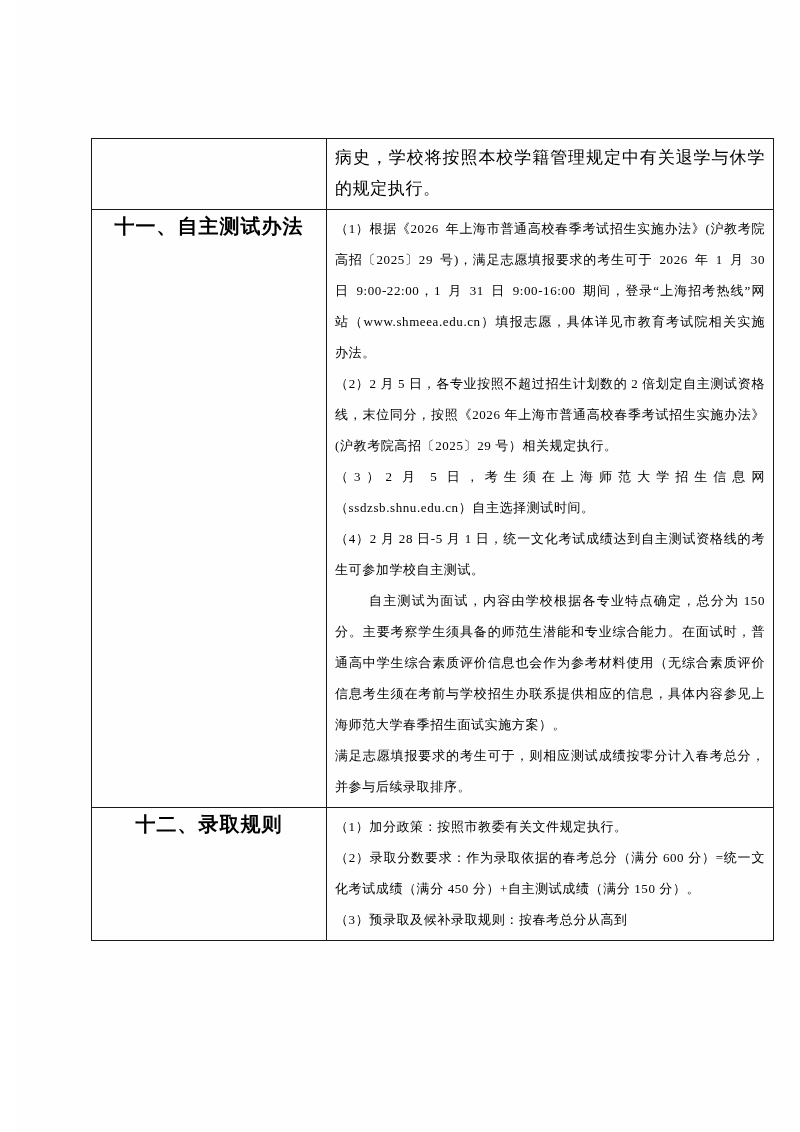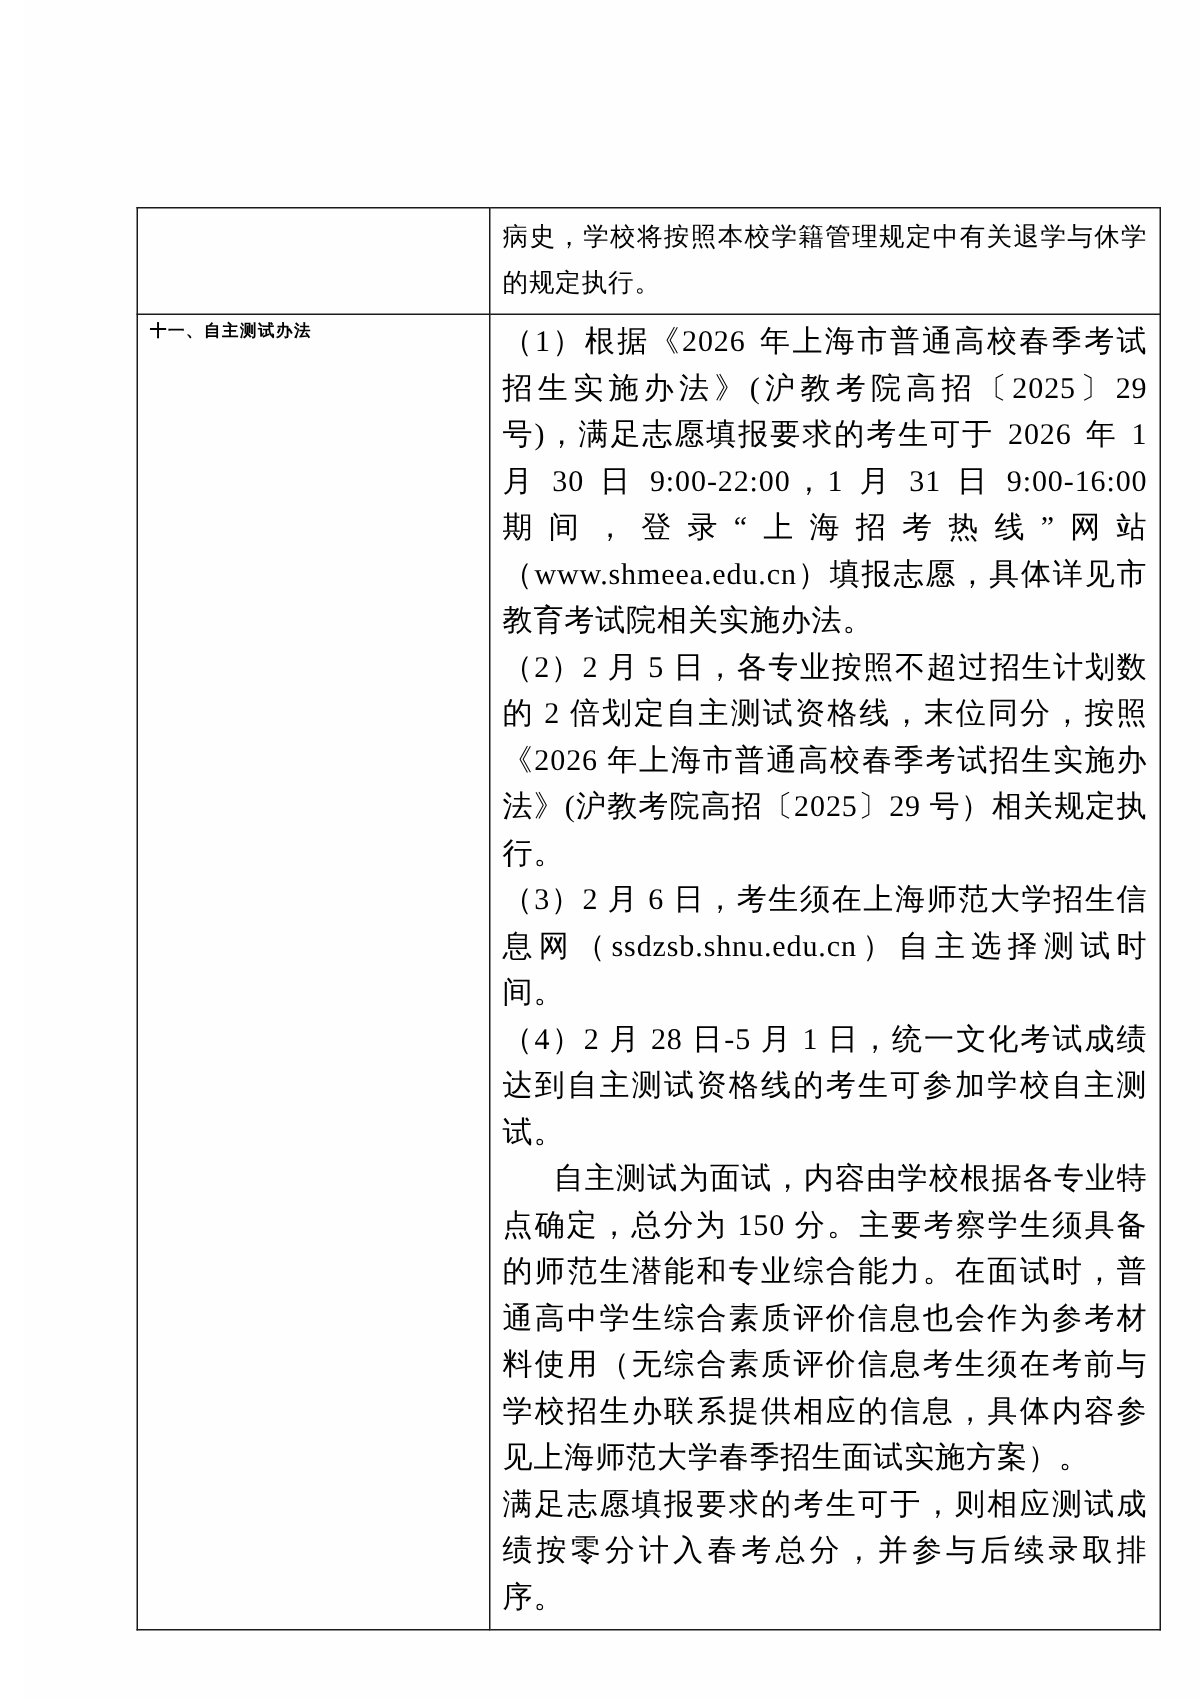--- a/index.html
+++ b/index.html
@@ -36,30 +36,30 @@
     vertical-align: top;
     padding: 3px 8px 5px 8px;
   }
   .col-label {
     width: 218px;
   }
   .col-body {
     width: 430px;
   }
   .label-cell {
-    text-align: left;
+    text-align: center;
     vertical-align: middle;
     font-family: "Liberation Serif", "DejaVu Serif", serif;
     font-weight: bold;
-    font-size: 11px;
+    font-size: 20px;
     letter-spacing: 1px;
   }
   .body-cell p {
     margin: 0;
-    font-size: 20px;
+    font-size: 13px;
     line-height: 31px;
     text-align: justify;
     text-justify: inter-ideograph;
   }
   .indent {
     text-indent: 34px;
   }
   .cell-top p {
     font-size: 17px;
     line-height: 31px;
@@ -87,23 +87,33 @@
         </td>
       </tr>
 
       <tr>
         <td class="col-label label-cell">
           <span>十一、自主测试办法</span>
         </td>
         <td class="col-body body-cell">
           <p class="spaced wide-space">（1）根据《2026 年上海市普通高校春季考试招生实施办法》(沪教考院高招〔2025〕29 号)，满足志愿填报要求的考生可于 2026 年 1 月 30 日 9:00-22:00，1 月 31 日 9:00-16:00 期间，登录“上海招考热线”网站（www.shmeea.edu.cn）填报志愿，具体详见市教育考试院相关实施办法。</p>
           <p class="spaced">（2）2 月 5 日，各专业按照不超过招生计划数的 2 倍划定自主测试资格线，末位同分，按照《2026 年上海市普通高校春季考试招生实施办法》(沪教考院高招〔2025〕29 号）相关规定执行。</p>
-          <p class="spaced">（3）2 月 6 日，考生须在上海师范大学招生信息网（ssdzsb.shnu.edu.cn）自主选择测试时间。</p>
+          <p class="spaced">（3）2 月 5 日，考生须在上海师范大学招生信息网（ssdzsb.shnu.edu.cn）自主选择测试时间。</p>
           <p class="spaced">（4）2 月 28 日-5 月 1 日，统一文化考试成绩达到自主测试资格线的考生可参加学校自主测试。</p>
           <p class="spaced indent">自主测试为面试，内容由学校根据各专业特点确定，总分为 150 分。主要考察学生须具备的师范生潜能和专业综合能力。在面试时，普通高中学生综合素质评价信息也会作为参考材料使用（无综合素质评价信息考生须在考前与学校招生办联系提供相应的信息，具体内容参见上海师范大学春季招生面试实施方案）。</p>
           <p class="spaced">满足志愿填报要求的考生可于，则相应测试成绩按零分计入春考总分，并参与后续录取排序。</p>
         </td>
       </tr>
 
+      <tr>
+        <td class="col-label label-cell">
+          <span>十二、录取规则</span>
+        </td>
+        <td class="col-body body-cell">
+          <p class="spaced">（1）加分政策：按照市教委有关文件规定执行。</p>
+          <p class="spaced">（2）录取分数要求：作为录取依据的春考总分（满分 600 分）=统一文化考试成绩（满分 450 分）+自主测试成绩（满分 150 分）。</p>
+          <p class="spaced">（3）预录取及候补录取规则：按春考总分从高到</p>
+        </td>
+      </tr>
 
     </tbody>
   </table>
 </div>
 
 </body></html>

